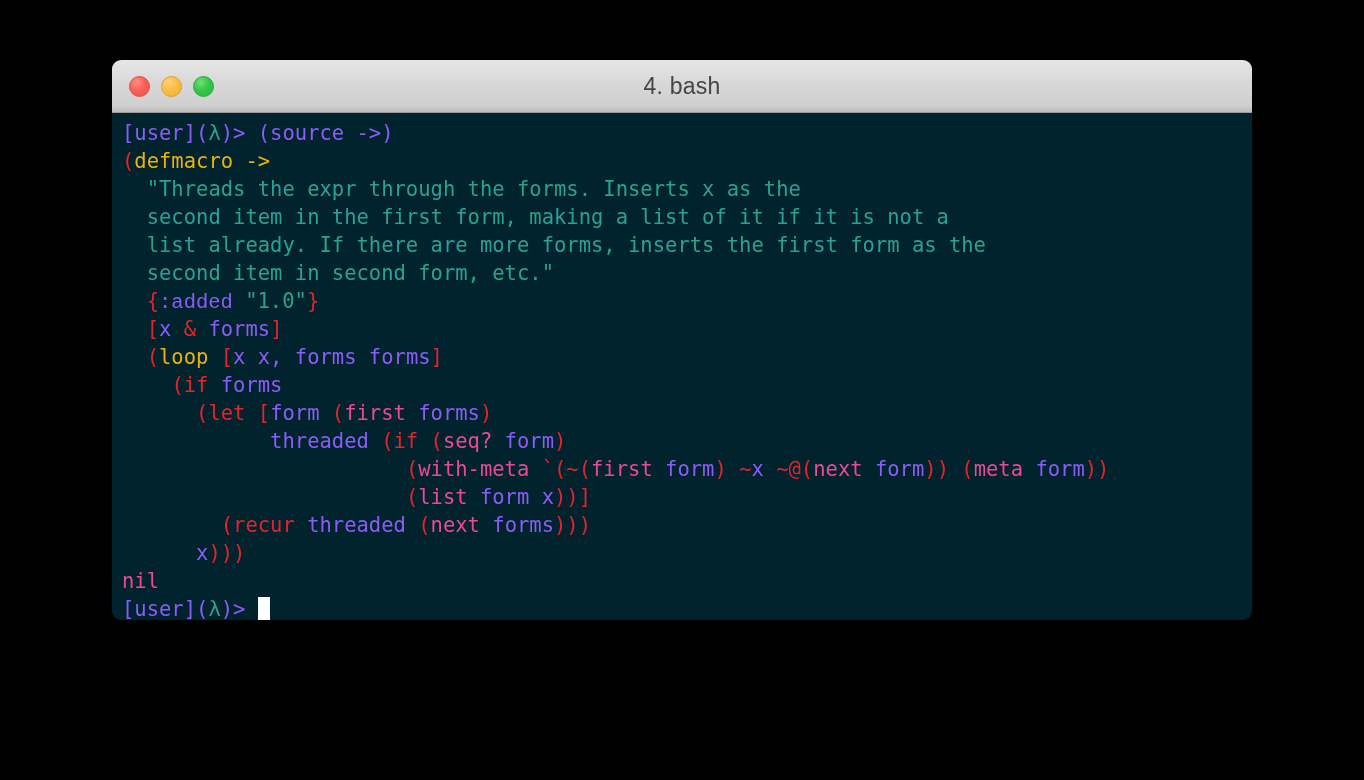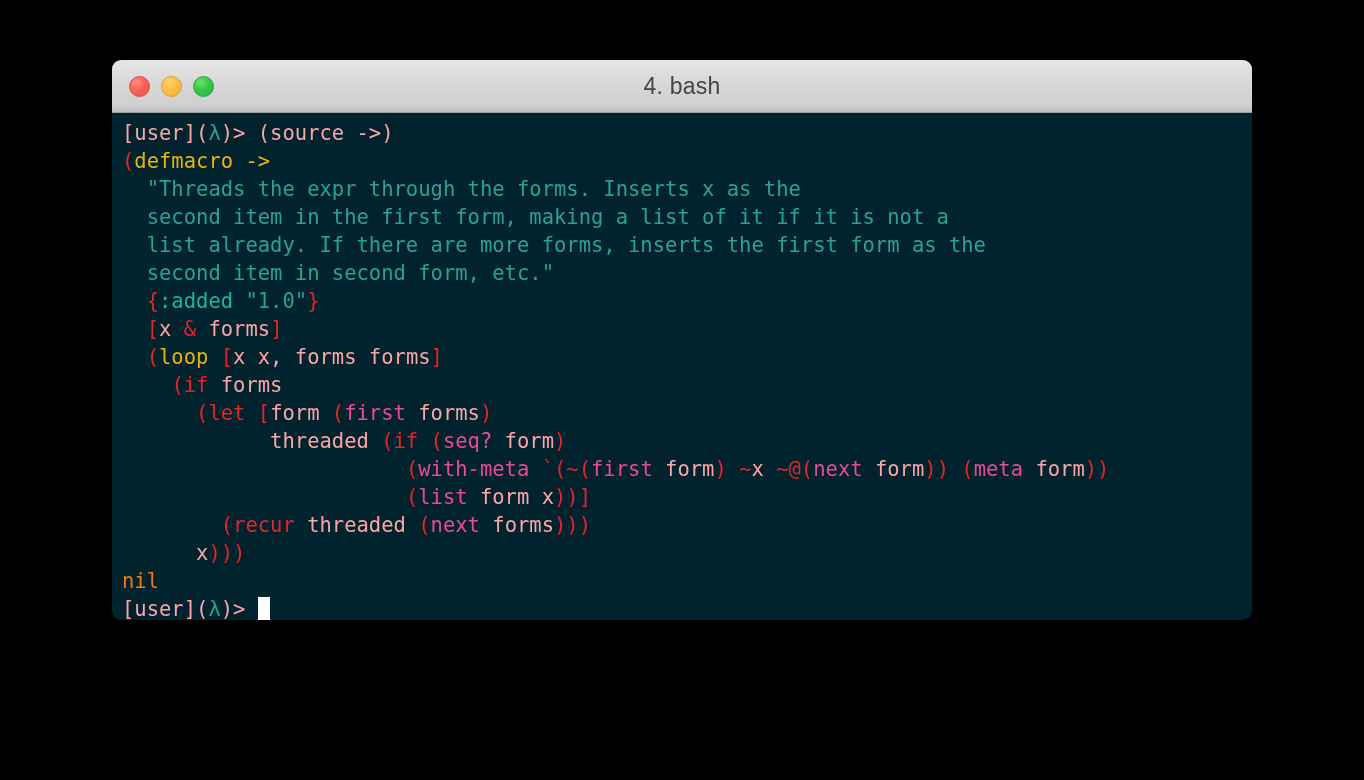--- a/index.html
+++ b/index.html
@@ -76,27 +76,27 @@
     font-family: "DejaVu Sans Mono", monospace;
     font-size: 20.5px;
     line-height: 28px;
     white-space: pre;
     letter-spacing: 0px;
   }
   .tline { height: 28px; }
 
   
   .c-default { color: #9aa7ab; }
-  .c-gray    { color: #fca5a5; }
+  .c-gray    { color: #8b5cf6; }
   .c-red     { color: #e3242b; }
   .c-orange  { color: #eab308; }
   .c-blue    { color: #ec4899; }
-  .c-cyan    { color: #f97316; }
+  .c-cyan    { color: #ec4899; }
   .c-string  { color: #2aa198; }
-  .c-yellow  { color: #14b8a6; }
+  .c-yellow  { color: #8b5cf6; font-family: Liberation Mono, monospace; }
   .c-lambda  { color: #2aa198; }
 
   .cursor {
     display: inline-block;
     width: 12px;
     height: 24px;
     background: #ffffff;
     vertical-align: -5px;
   }
 </style>

